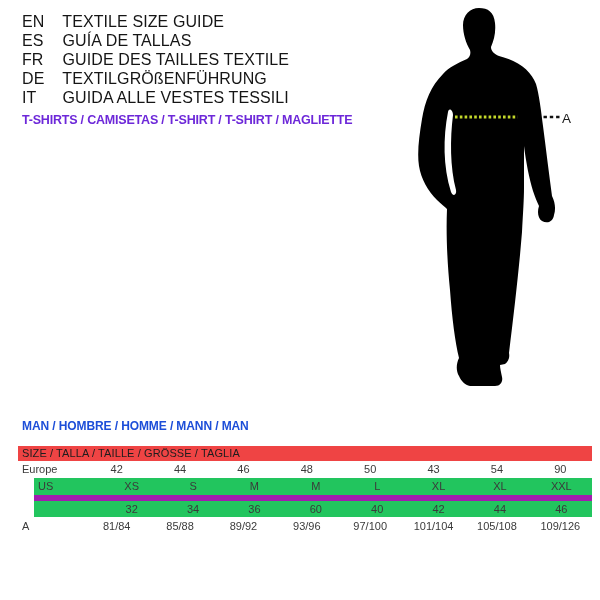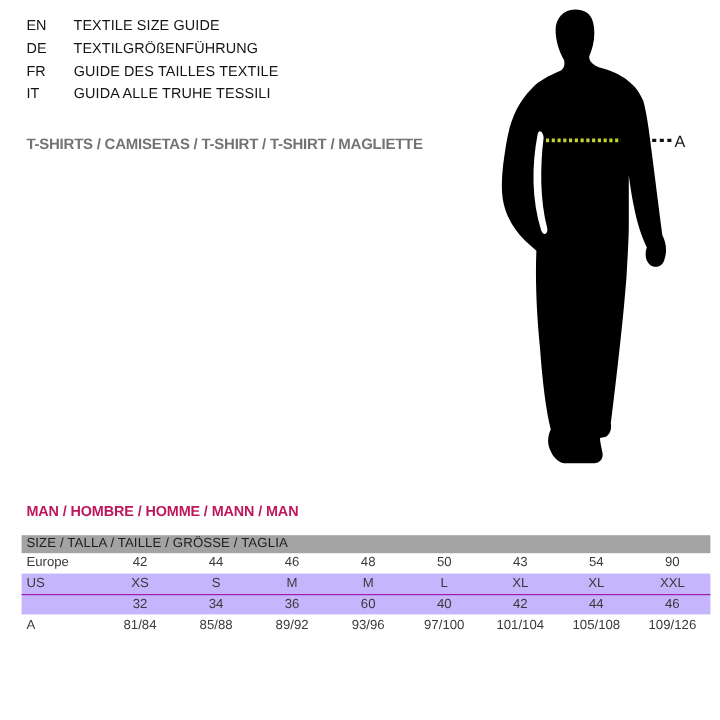--- a/index.html
+++ b/index.html
@@ -9,58 +9,58 @@
     font-family: "Liberation Sans", sans-serif;
     color: #111111;
     overflow: hidden;
   }
   .canvas { position: relative; width: 600px; height: 600px; }
 
   
   .langs {
     position: absolute; top: 12px; left: 22px;
     list-style: none; margin: 0; padding: 0;
-    font-size: 12px; font-weight: 400; letter-spacing: 0.1px; color: #151515;
+    font-size: 16px; font-weight: 400; letter-spacing: 0.1px; color: #151515;
   }
   .langs li { height: 19px; line-height: 19px; white-space: nowrap; }
   .langs .code { display: inline-block; width: 36px; }
 
   
   .products {
     position: absolute; top: 111px; left: 22px;
     font-size: 12.5px; font-weight: 700; letter-spacing: -0.2px;
-    line-height: 18px; color: #737373; white-space: nowrap; text-align: center;
+    line-height: 18px; color: #6d28d9; white-space: nowrap; text-align: center;
   }
 
   
   .figure { position: absolute; left: 400px; top: 0; }
   .figure text {
     font-family: "Liberation Sans", sans-serif;
     font-size: 13.5px; fill: #1a1a1a;
   }
 
   
   .section-title {
     position: absolute; top: 419px; left: 22px;
-    font-size: 12px; font-weight: 700; letter-spacing: -0.1px; color: #be185d;
+    font-size: 12px; font-weight: 700; letter-spacing: -0.1px; color: #1d4ed8;
   }
 
   
   .table {
     position: absolute; top: 446px; left: 18px; width: 574px;
     font-size: 11px; color: #3a3a3a;
   }
   .thead {
     height: 15px; line-height: 15px;
-    background: #a3a3a3; color: #1d1d1d;
+    background: #ef4444; color: #1d1d1d;
     padding-left: 4px; letter-spacing: 0.1px;
   }
   .trow { display: flex; height: 17px; line-height: 17px; }
-  .trow.shaded { background: #c4b5fd; }
-  .trow.sep { border-top: 1px solid #a21caf; height: 16px; line-height: 16px; }
+  .trow.shaded { background: #22c55e; margin-left: 16px; }
+  .trow.sep { border-top: 6px solid #a21caf; height: 16px; line-height: 16px; }
   .trow.last { height: 18px; line-height: 18px; }
   .tlabel { width: 67px; padding-left: 4px; box-sizing: border-box; text-align: left; }
   .tcell { flex: 1; text-align: center; }
 
   
   .footnote {
     position: absolute; top: 548px; left: 22px;
     font-size: 12px; font-weight: 700; letter-spacing: -0.1px; color: #101010;
   }
 </style>
@@ -68,30 +68,34 @@
 <body>
 
 <div class="canvas">
 
   <ul class="langs">
     <li>
       <span class="code">EN</span>
       <span>TEXTILE SIZE GUIDE</span>
     </li>
     <li>
+      <span class="code">ES</span>
+      <span>GUÍA DE TALLAS</span>
+    </li>
+    <li>
+      <span class="code">FR</span>
+      <span>GUIDE DES TAILLES TEXTILE</span>
+    </li>
+    <li>
       <span class="code">DE</span>
       <span>TEXTILGRÖßENFÜHRUNG</span>
     </li>
     <li>
-      <span class="code">FR</span>
-      <span>GUIDE DES TAILLES TEXTILE</span>
-    </li>
-    <li>
       <span class="code">IT</span>
-      <span>GUIDA ALLE TRUHE TESSILI</span>
+      <span>GUIDA ALLE VESTES TESSILI</span>
     </li>
   </ul>
 
   <div class="products">
     <div>T-SHIRTS / CAMISETAS / T-SHIRT / T-SHIRT / MAGLIETTE</div>
   </div>
 
   <svg class="figure" width="200" height="400" viewBox="400 0 200 400">
     <path d="M479,8
              C470,8 463,15 463,25

